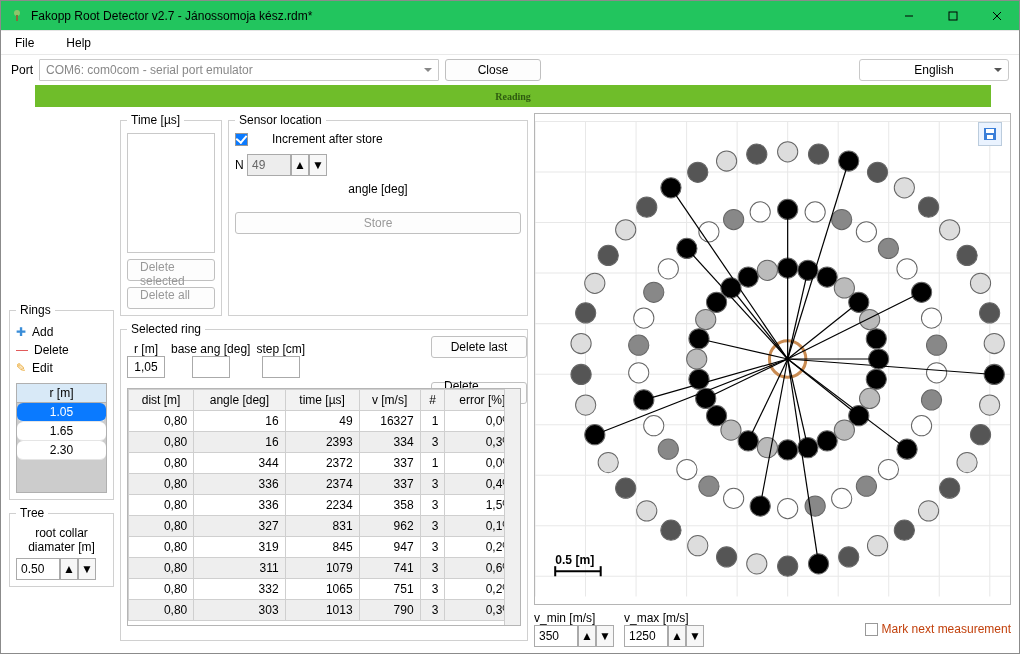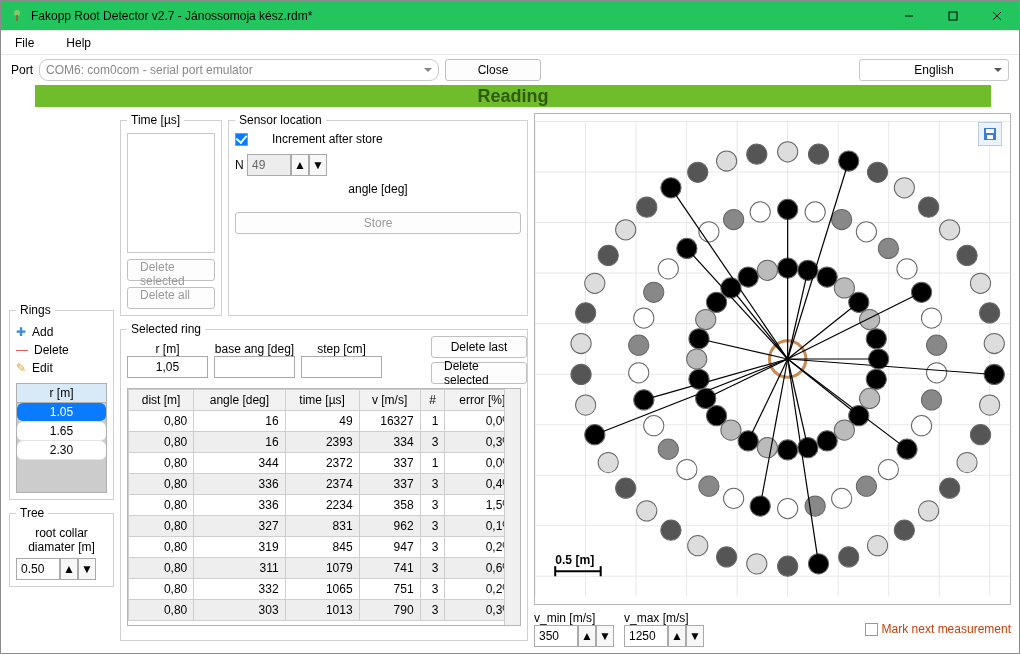--- a/index.html
+++ b/index.html
@@ -7,27 +7,27 @@
 .window { width: 1020px; height: 654px; background: #ffffff; border: 1px solid #8b8b8b; display: flex; flex-direction: column; }
 .titlebar { height: 30px; display: flex; align-items: center; padding: 0 0 0 8px; background: #22c55e; border-bottom: 1px solid #e5e5e5; }
 .titlebar .app-icon { width: 16px; height: 16px; margin-right: 6px; }
 .titlebar .title-text { flex: 1; }
 .win-btns { display: flex; height: 100%; }
 .win-btn { width: 44px; display: flex; align-items: center; justify-content: center; }
 .win-btn svg { stroke: #000; stroke-width: 1; fill: none; }
 .menubar { height: 24px; display: flex; align-items: center; padding: 0 8px; gap: 20px; background: #fff; border-bottom: 1px solid #e9e9e9; }
 .menubar .menu-item { padding: 2px 6px; }
 .topbar { display: flex; align-items: center; padding: 4px 10px; gap: 6px; }
-.topbar .combo { flex: 0 0 400px; height: 22px; border: 1px solid #c9c9c9; background: #fff; color: #888; display: flex; align-items: center; padding: 0 20px 0 6px; position: relative; border-radius: 9px; }
+.topbar .combo { flex: 0 0 400px; height: 22px; border: 1px solid #c9c9c9; background: #fff; color: #888; display: flex; align-items: center; padding: 0 20px 0 6px; position: relative; border-radius: 1px; }
 .topbar .combo::after { content: ""; position: absolute; right: 6px; top: 50%; margin-top: -2px; border: 4px solid transparent; border-top-color: #888; }
 .btn { height: 22px; border: 1px solid #c0c0c0; background: #fdfdfd; border-radius: 3px; display: inline-flex; align-items: center; justify-content: center; padding: 0 12px; cursor: default; }
 .btn.wide { width: 96px; }
 .lang-combo { margin-left: auto; width: 150px; height: 22px; border: 1px solid #c9c9c9; border-radius: 3px; display: flex; align-items: center; justify-content: center; position: relative; background:#fff; }
 .lang-combo::after { content: ""; position: absolute; right: 6px; top: 50%; margin-top: -2px; border: 4px solid transparent; border-top-color: #555; }
-.readbar { margin: 0 28px 6px 34px; height: 22px; background: #6fbd2a; color: #2e5b10; font-weight: bold; font-size: 18px; display: flex; align-items: center; justify-content: center; }
+.readbar { margin: 0 28px 6px 34px; height: 22px; background: #6fbd2a; color: #2e5b10; font-weight: bold; font-size: 10px; display: flex; align-items: center; justify-content: center; font-family: Liberation Serif, serif; }
 .main { flex: 1; display: grid; grid-template-columns: 105px 408px 1fr; column-gap: 6px; padding: 0 8px 6px 8px; }
 fieldset.grp { border: 1px solid #d0d0d0; margin: 0 0 6px 0; padding: 6px; }
 fieldset.grp > legend { padding: 0 4px; }
 .left-col { display: flex; flex-direction: column; }
 .left-top-spacer { height: 190px; }
 .rings-actions div { display: flex; align-items: center; gap: 6px; padding: 2px 0; }
 .ring-list { margin-top: 6px; border: 1px solid #b0b0b0; height: 110px; background: #ccc; }
 .ring-list .hdr { background: #d8e9f7; text-align: center; border-bottom:1px solid #b0b0b0; padding:2px 0;}
 .ring-list .row { text-align: center; background:#fff; border-bottom:1px solid #e5e5e5; padding:2px 0;border-radius:6px;}
 .ring-list .row.sel { background:#0a7aff; color:#fff; }
@@ -37,22 +37,22 @@
 .spin .arrows button { width:18px; border:1px solid #aaa; background:#f7f7f7; display:flex;align-items:center;justify-content:center; padding:0;}
 .mid-col { display:flex; flex-direction:column; }
 .upper-mid { display:flex; gap:6px; }
 .logs-box { width:176px; height:140px; border:1px solid #c9c9c9; background:#fff; }
 .timebox { width:102px; }
 .timebox .t-disp { height:120px; border:1px solid #c9c9c9; background:#fff; }
 .tbtn { display:block; width:100%; margin-top:6px; color:#999; }
 .sel-ring { flex:1; position:relative; }
 .sel-ring .params { display:flex; gap:6px; }
 .sel-ring .params .pcol { display:flex; flex-direction:column; align-items:center; }
-.sel-ring .params input { width:81px; height:22px; border:1px solid #aaa; text-align:center; }
-.sel-ring .rowbtns { position:absolute; right:0; top:0; display:flex; flex-direction:column; gap:4px; }
+.sel-ring .params input { width:38px; height:22px; border:1px solid #aaa; text-align:center; }
+.sel-ring .rowbtns { position:absolute; right:0; top:0; display:flex; flex-direction:column; gap:24px; }
 .data-table { margin-top:10px; border:1px solid #b5b5b5; height:238px; overflow:hidden; position:relative; }
 .data-table table { width:100%; border-collapse:collapse; }
 .data-table th, .data-table td { border:1px solid #cfcfcf; padding:3px 6px; text-align:right; font-size:12px; }
 .data-table th { background:#f2f2f2; font-weight:normal; text-align:center; }
 .data-table tr.alt td { background:#eeeeee; }
 .data-table .vscroll { position:absolute; right:0; top:0; bottom:0; width:16px; background:#f0f0f0; border-left:1px solid #ccc;}
 .viz-col { display:flex; flex-direction:column; }
 .viz-area { flex:1; border:1px solid #b5b5b5; background:#fff; position:relative; }
 .viz-area .save-ic { position:absolute; right:8px; top:8px; width:24px; height:24px; border:1px solid #bcd; background:#eaf3ff; display:flex; align-items:center; justify-content:center;}
 .viz-footer { display:flex; align-items:center; gap:10px; padding-top:6px; }

